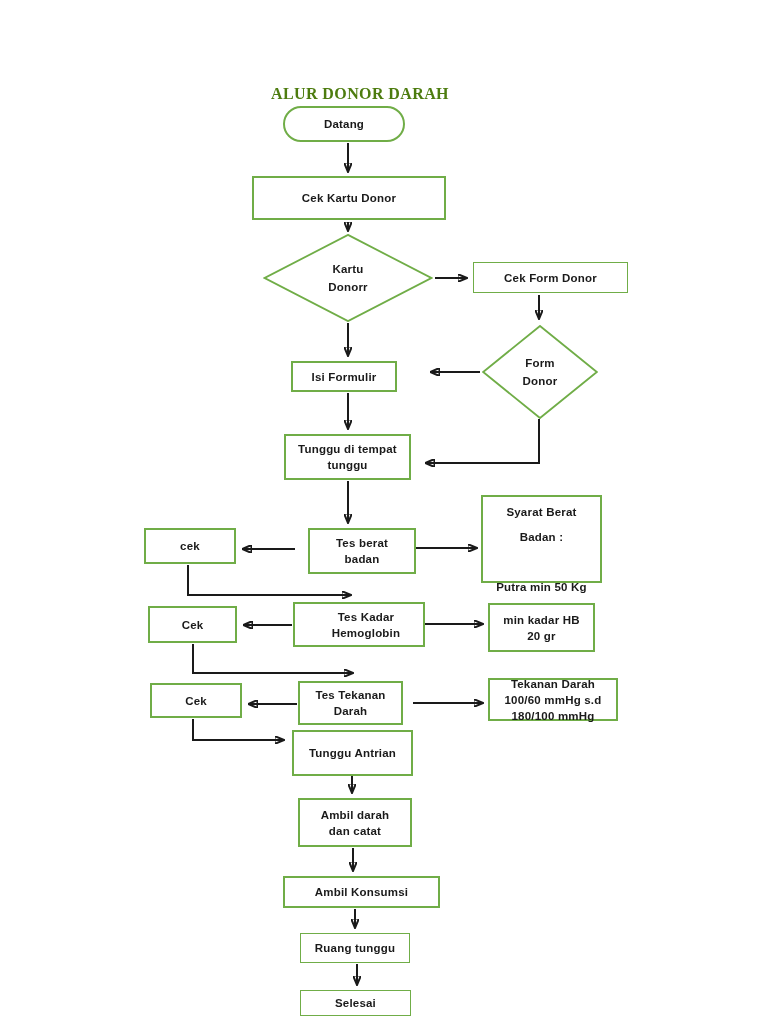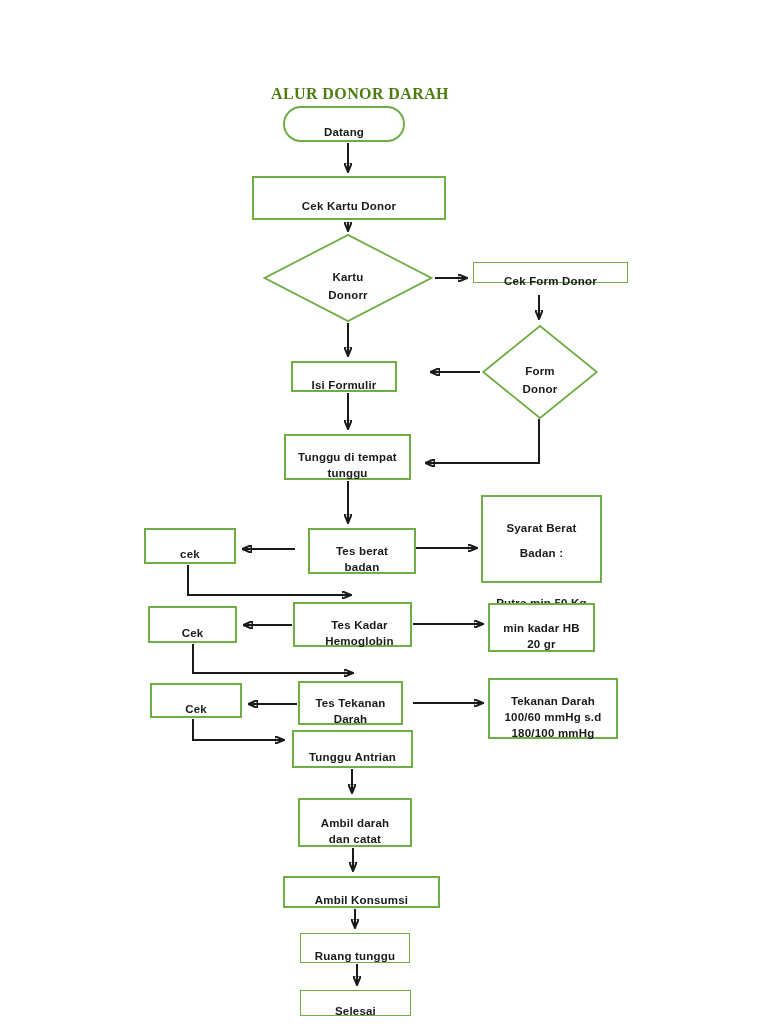--- a/index.html
+++ b/index.html
@@ -16,46 +16,46 @@
     font-family:"Liberation Serif",serif;font-weight:bold;font-size:16px;
     letter-spacing:.4px;color:#4d7c0f;
   }
   .node{
     position:absolute;z-index:2;box-sizing:border-box;background:#fff;
     border:2px solid var(--green);
     display:flex;align-items:center;justify-content:center;text-align:center;
     font-weight:bold;font-size:11.5px;line-height:16px;color:var(--ink);
     letter-spacing:.2px;
   }
-  .label{white-space:pre-line;margin-top:16px;}
+  .label{white-space:pre-line;}
   .terminator{border-radius:18px;}
   .diamond{border:none;background:transparent;}
   .diamond svg{position:absolute;inset:0;width:100%;height:100%;}
   .diamond polygon{fill:#fff;stroke:var(--green);stroke-width:1.8px;vector-effect:non-scaling-stroke;}
   .diamond .label{position:relative;z-index:1;line-height:18px;}
   .thick{border-width:2.5px;}
   .thin{border-width:1.5px;}
   
   .n-datang{left:283px;top:106px;width:122px;height:36px;}
   .n-cekkartu{left:252px;top:176px;width:194px;height:44px;}
   .n-kartudiamond{left:263px;top:234px;width:170px;height:88px;}
-  .n-cekform{left:473px;top:262px;width:155px;height:21px;}
+  .n-cekform{left:473px;top:262px;width:155px;height:31px;}
   .n-formdiamond{left:482px;top:325px;width:116px;height:94px;}
   .n-isiform{left:291px;top:361px;width:106px;height:31px;}
   .n-tunggutempat{left:284px;top:434px;width:127px;height:46px;}
   .n-tesberat{left:308px;top:528px;width:108px;height:46px;}
   .n-cek1{left:144px;top:528px;width:92px;height:36px;}
   .n-syarat{left:481px;top:495px;width:121px;height:88px;align-items:flex-start;padding-top:3px;line-height:25px;}
-  .n-teskadar{left:293px;top:602px;width:119px;height:45px;padding-left:14px;}
+  .n-teskadar{left:293px;top:602px;width:132px;height:45px;padding-left:14px;}
   .n-cek2{left:148px;top:606px;width:89px;height:37px;}
   .n-minkadar{left:488px;top:603px;width:107px;height:49px;}
   .n-testekanan{left:298px;top:681px;width:105px;height:44px;}
   .n-cek3{left:150px;top:683px;width:92px;height:35px;}
-  .n-tekananinfo{left:488px;top:678px;width:130px;height:61px;}
-  .n-tungguantrian{left:292px;top:730px;width:121px;height:38px;}
+  .n-tekananinfo{left:488px;top:678px;width:130px;height:43px;}
+  .n-tungguantrian{left:292px;top:730px;width:121px;height:46px;}
   .n-ambildarah{left:298px;top:798px;width:114px;height:49px;}
   .n-ambilkonsumsi{left:283px;top:876px;width:157px;height:32px;align-items:center;}
   .n-ruangtunggu{left:300px;top:933px;width:110px;height:30px;}
   .n-selesai{left:300px;top:990px;width:111px;height:26px;}
 </style>
 </head>
 <body>
 
 <div id="stage">
 

